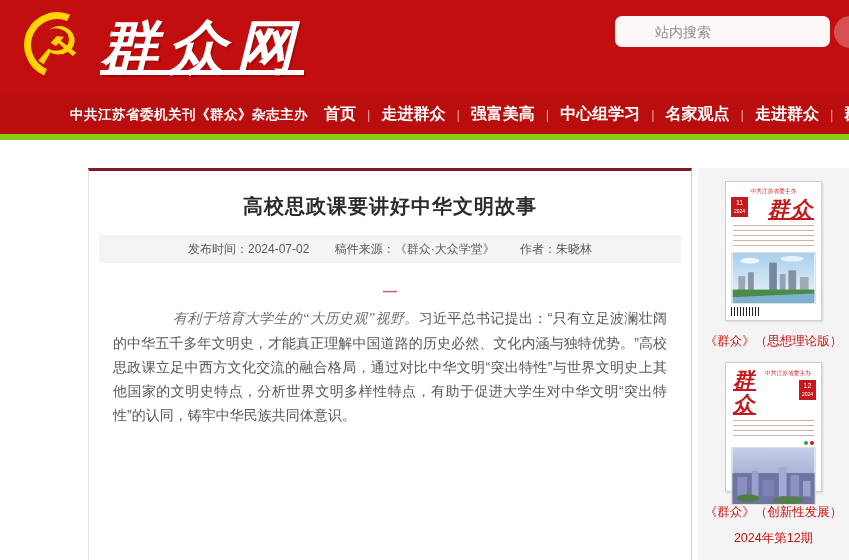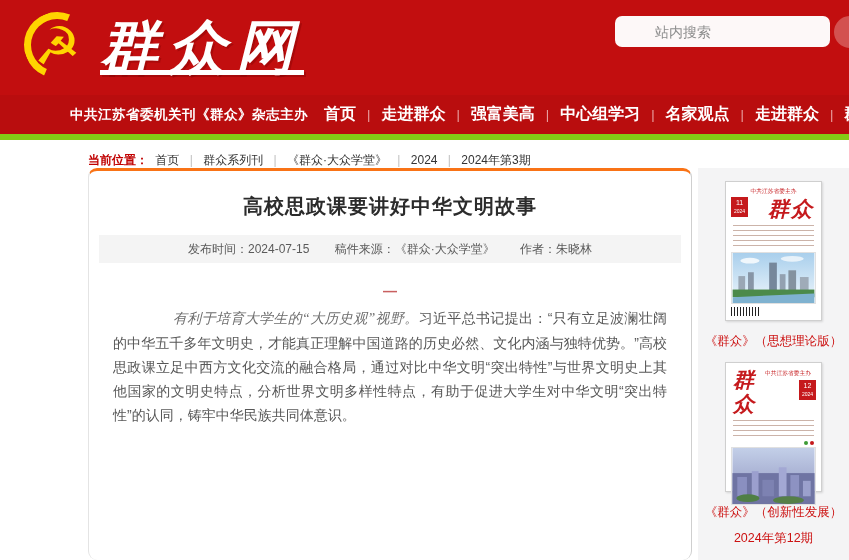--- a/index.html
+++ b/index.html
@@ -34,22 +34,22 @@
   .menu .sep { color: #e9a3a3; font-size: 13px; padding: 0 9px; font-weight: 300; }
 
   
   .breadcrumb { margin: 12px 0 0 88px; font-size: 12px; color: #333; white-space: nowrap; }
   .bc-label { color: #c00000; font-weight: 700; margin-right: 4px; }
   .breadcrumb a { color: #333333; text-decoration: none; }
   .breadcrumb .bsep { color: #c0c0c0; padding: 0 7px; }
 
   
   .card { position: absolute; left: 88px; top: 168px; width: 604px; height: 392px;
-    background: #ffffff; border-top: 3px solid #f97316;
-    border-left: 1px solid #e4e4e4; border-right: 1px solid #cfcfcf; overflow: hidden; border-radius: 9px; }
+    background: #ffffff; border-top: 3px solid #7f1d1d;
+    border-left: 1px solid #e4e4e4; border-right: 1px solid #cfcfcf; overflow: hidden; }
   .card h1 { margin-top: 22px; text-align: center; font-size: 20px; font-weight: 700;
     color: #2b2b2b; letter-spacing: 1px; }
   .meta { margin: 15px 10px 0; height: 28px; line-height: 28px; background: #f4f4f4;
     text-align: center; font-size: 12px; color: #5a5a5a; white-space: nowrap; }
   .meta .seg { margin: 0 11px; }
   .body { margin: 20px 24px 0; font-size: 14px; color: #575757; }
   .body p { text-indent: 2em; line-height: 24px; text-align: justify; }
   .divider { text-align: center; color: #c96060; font-weight: 700; margin: 9px 0 7px;
     font-size: 14px; letter-spacing: 0; }
   .p3 { margin-top: 6px; }
@@ -61,21 +61,21 @@
   .cover { width: 97px; margin: 0 auto; background: #ffffff; border: 1px solid #cfcfcf;
     box-shadow: 1px 1px 2px rgba(0,0,0,.12); padding: 4px 5px; }
   .cover1 { margin-top: 13px; height: 140px; }
   .cover2 { margin-top: 12px; height: 130px; }
   .pub { font-size: 7px; color: #c5191c; text-align: center; transform: scale(.82); white-space: nowrap; }
   .mast-row { display: flex; align-items: flex-start; margin-top: 1px; }
   .issue-box { background: #c5191c; color: #ffffff; font-size: 7px; line-height: 8px;
     padding: 2px 3px; text-align: center; }
   .issue-box .yr { display: block; font-size: 5px; }
   .mast { flex: 1; color: #c5191c; font-size: 21px; font-weight: 900; font-style: italic;
-    line-height: 24px; letter-spacing: 2px; }
+    line-height: 24px; letter-spacing: 2px; text-decoration: underline; }
   .mast.right { text-align: right; padding-right: 2px; }
   .mast.left { text-align: left; padding-left: 2px; }
   .pub-col { display: flex; flex-direction: column; align-items: flex-end; gap: 2px; }
   .toc-lines { margin: 4px 2px 3px; height: 24px; opacity: .65;
     background: repeating-linear-gradient(180deg, #b08a7a 0 1px, transparent 1px 5px); }
   .toc-lines.short { height: 18px; }
   .photo { display: block; width: 85px; height: 52px; margin: 0 auto; border: 1px solid #e0e0e0; }
   .photo.tall { height: 58px; }
   .barcode { margin-top: 3px; width: 30px; height: 9px;
     background: repeating-linear-gradient(90deg, #222 0 1px, #fff 1px 3px); }
@@ -114,37 +114,25 @@
       <span class="sep">|</span>
       <a href="#">名家观点</a>
       <span class="sep">|</span>
       <a href="#">走进群众</a>
       <span class="sep">|</span>
       <a href="#">群众系列刊</a>
 
     </div>
   </nav>
 
-  <div class="breadcrumb">
-    <span class="bc-label">当前位置：</span>
-    <a href="#">首页</a>
-    <span class="bsep">|</span>
-    <a href="#">群众系列刊</a>
-    <span class="bsep">|</span>
-    <a href="#">《群众·大众学堂》</a>
-    <span class="bsep">|</span>
-    <a href="#">2024</a>
-    <span class="bsep">|</span>
-    <a href="#">2024年第3期</a>
-  </div>
 
   <main class="card">
     <h1>高校思政课要讲好中华文明故事</h1>
     <div class="meta">
-      <span class="seg"><span>发布时间：</span><span>2024-07-15</span></span>
+      <span class="seg"><span>发布时间：</span><span>2024-07-02</span></span>
       <span class="seg"><span>稿件来源：</span><span>《群众·大众学堂》</span></span>
       <span class="seg"><span>作者：</span><span>朱晓林</span></span>
     </div>
     <div class="body">
       <div class="divider">—</div>
       <p class="p3"><span class="lead">有利于培育大学生的“大历史观”视野。</span><span>习近平总书记提出：“只有立足波澜壮阔的中华五千多年文明史，才能真正理解中国道路的历史必然、文化内涵与独特优势。”高校思政课立足中西方文化交流的融合格局，通过对比中华文明“突出特性”与世界文明史上其他国家的文明史特点，分析世界文明多样性特点，有助于促进大学生对中华文明“突出特性”的认同，铸牢中华民族共同体意识。</span></p>
     </div>
   </main>
 
   <aside class="sidebar">

